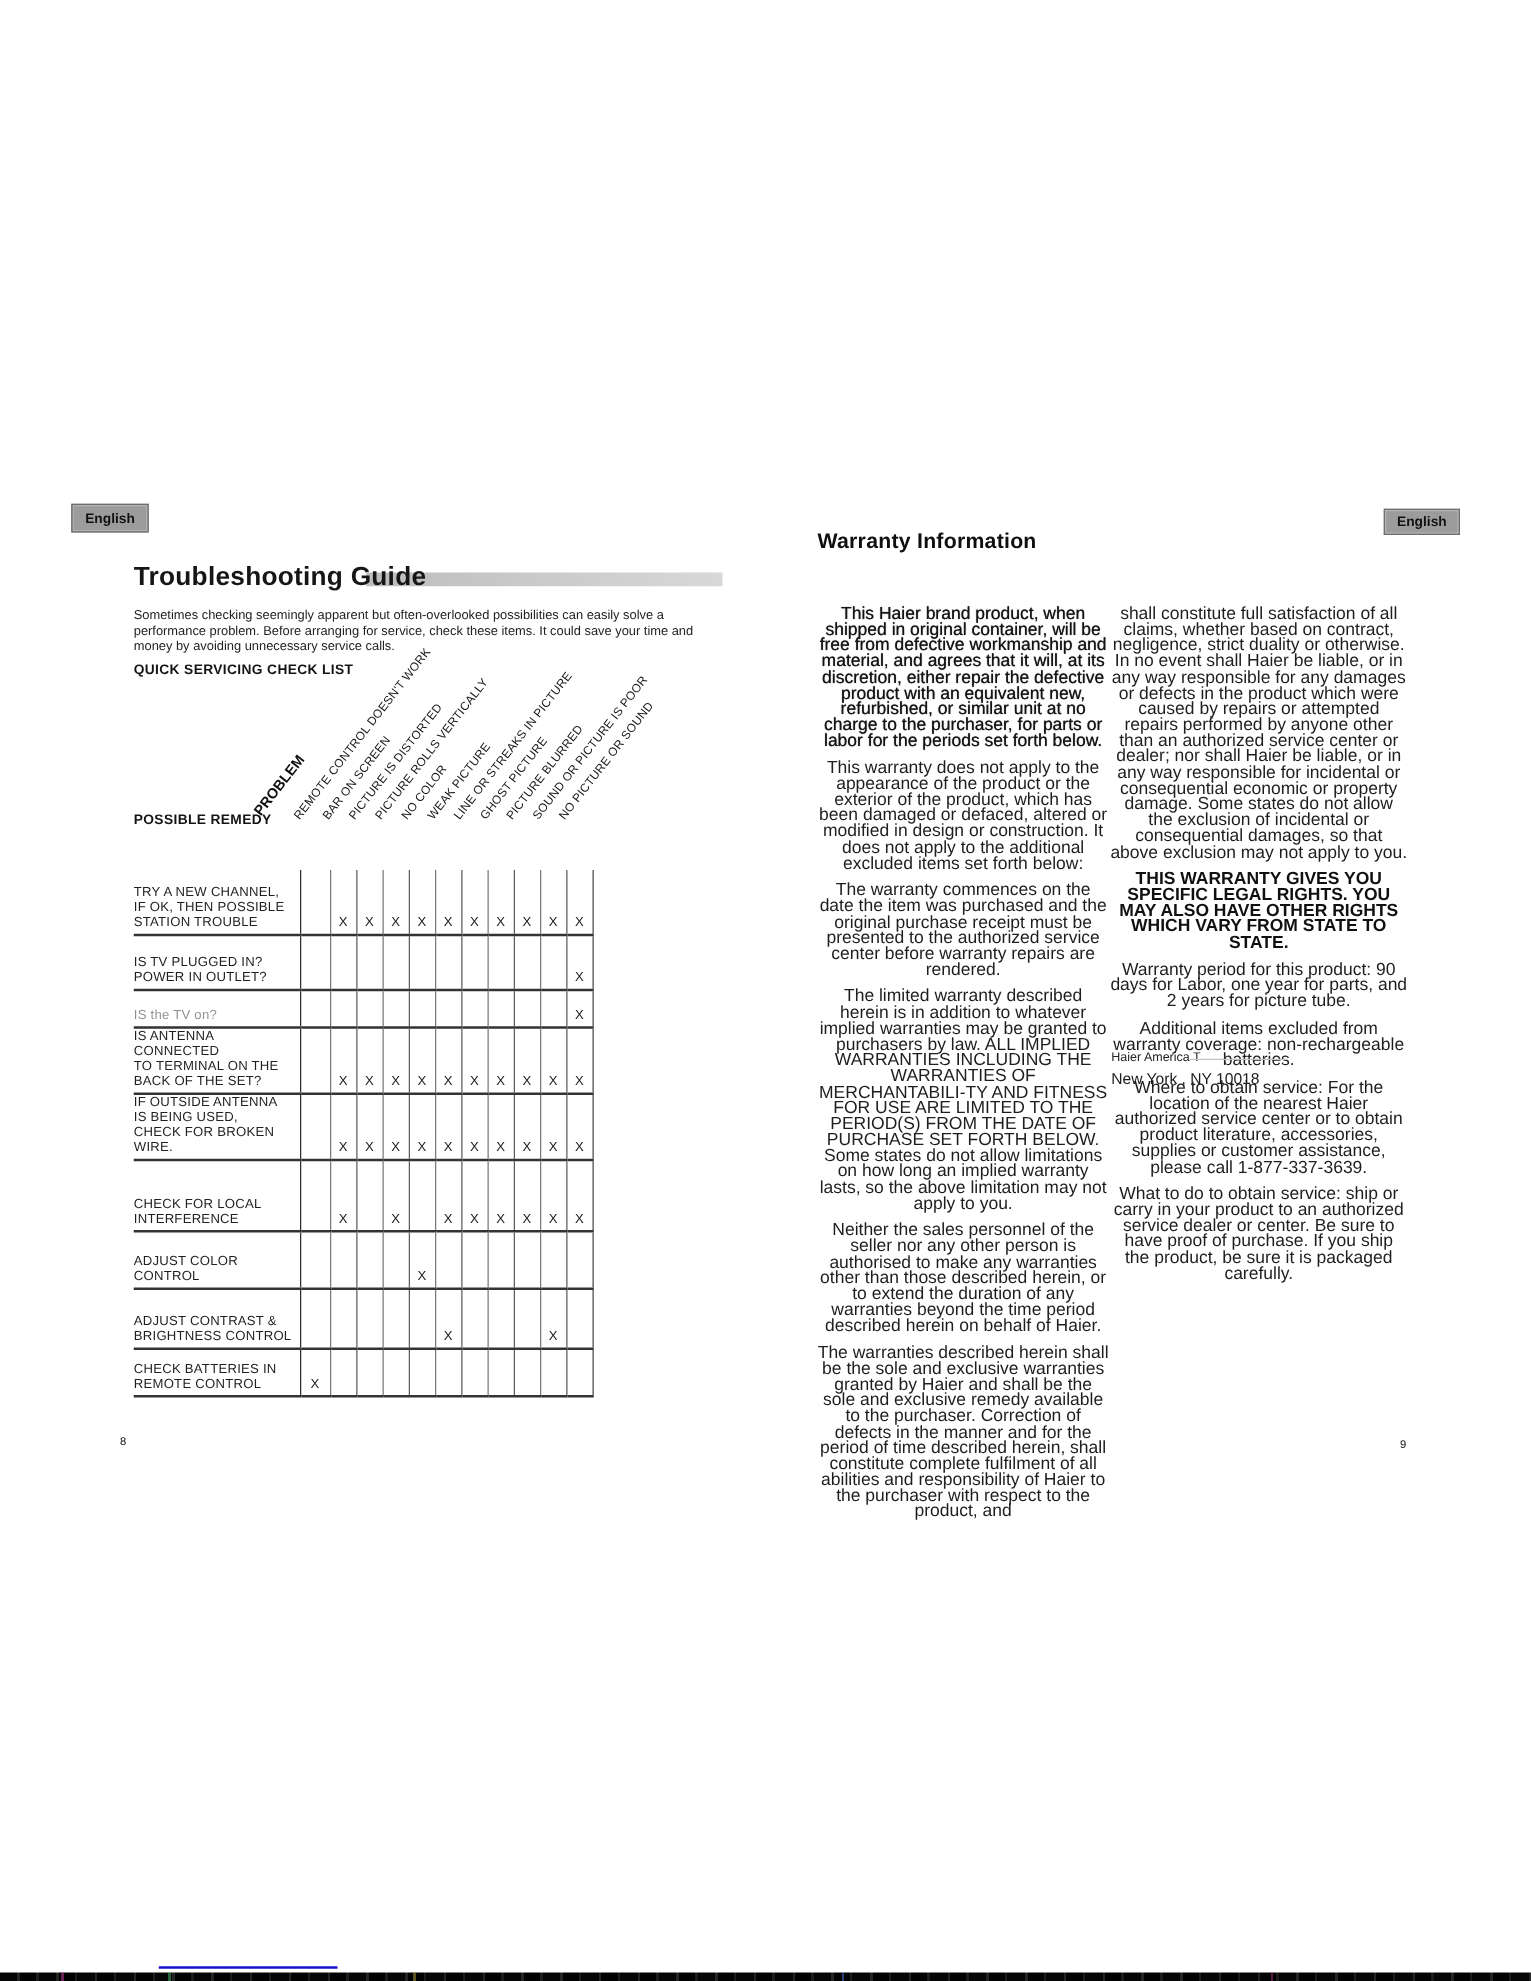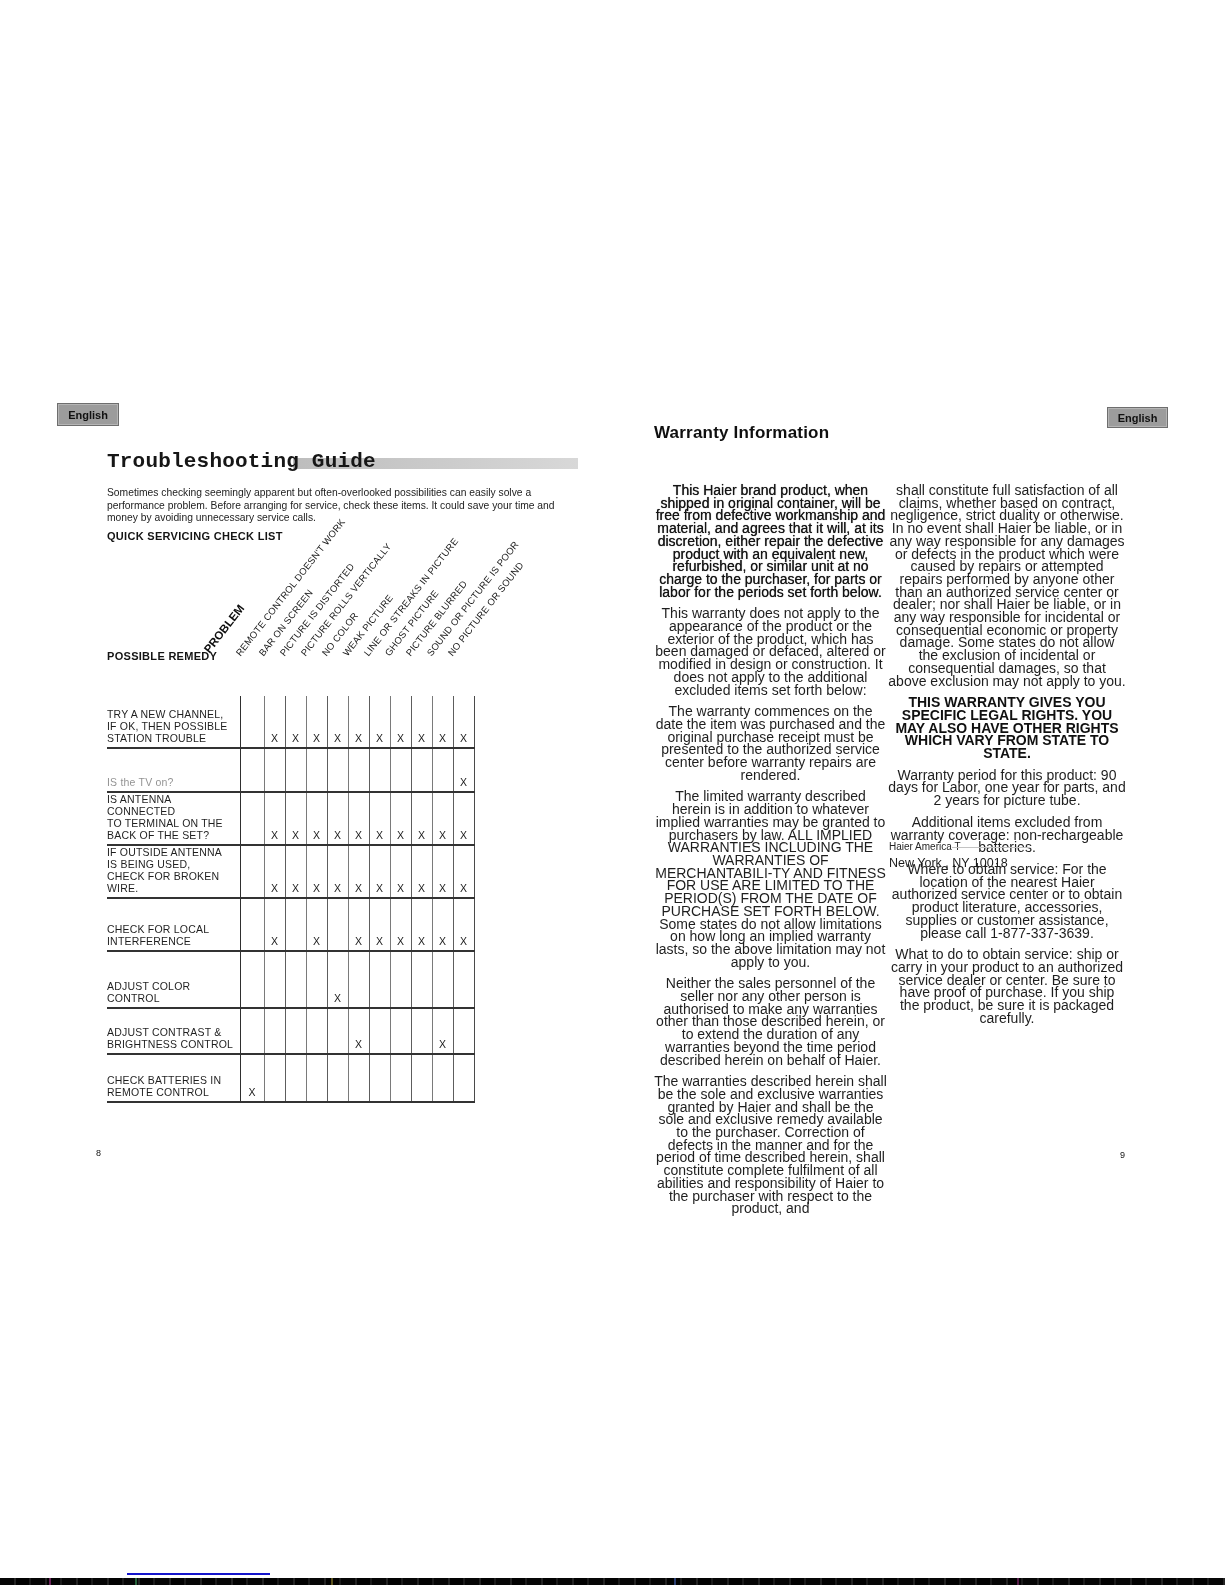--- a/index.html
+++ b/index.html
@@ -14,21 +14,21 @@
   .lang-badge{
     position:absolute;background:#9c9c9c;border:1px solid #6e6e6e;
     box-shadow:inset 0 0 0 1px #b5b5b5;
     display:flex;align-items:center;justify-content:center;
     font-size:11px;font-weight:bold;color:#111;
   }
 
   
   .ts-title{
     position:absolute;left:107px;top:450px;font-size:21px;font-weight:bold;
-    letter-spacing:.2px;color:#161616;z-index:2;font-family:Liberation Mono, monospace;
+    letter-spacing:.2px;color:#161616;z-index:2;
   }
   .ts-title-bar{
     position:absolute;left:293px;top:458px;width:285px;height:11px;z-index:1;
     background:linear-gradient(to right,#bdbdbd,#d8d8d8);
   }
   .ts-intro{
     position:absolute;left:107px;top:487px;width:480px;
     font-size:10.3px;line-height:12.6px;color:#222;
   }
   .ts-checklist{
@@ -171,20 +171,34 @@
           <td class="mark-cell">X</td>
           <td class="mark-cell">X</td>
           <td class="mark-cell">X</td>
           <td class="mark-cell">X</td>
           <td class="mark-cell">X</td>
           <td class="mark-cell">X</td>
           <td class="mark-cell">X</td>
           <td class="mark-cell">X</td>
           <td class="mark-cell">X</td>
         </tr>
+        <tr>
+          <td class="remedy-label">IS TV PLUGGED IN?<br>POWER IN OUTLET?</td>
+          <td class="mark-cell"></td>
+          <td class="mark-cell"></td>
+          <td class="mark-cell"></td>
+          <td class="mark-cell"></td>
+          <td class="mark-cell"></td>
+          <td class="mark-cell"></td>
+          <td class="mark-cell"></td>
+          <td class="mark-cell"></td>
+          <td class="mark-cell"></td>
+          <td class="mark-cell"></td>
+          <td class="mark-cell">X</td>
+        </tr>
         <tr class="faded">
           <td class="remedy-label">IS the TV on?</td>
           <td class="mark-cell"></td>
           <td class="mark-cell"></td>
           <td class="mark-cell"></td>
           <td class="mark-cell"></td>
           <td class="mark-cell"></td>
           <td class="mark-cell"></td>
           <td class="mark-cell"></td>
           <td class="mark-cell"></td>

